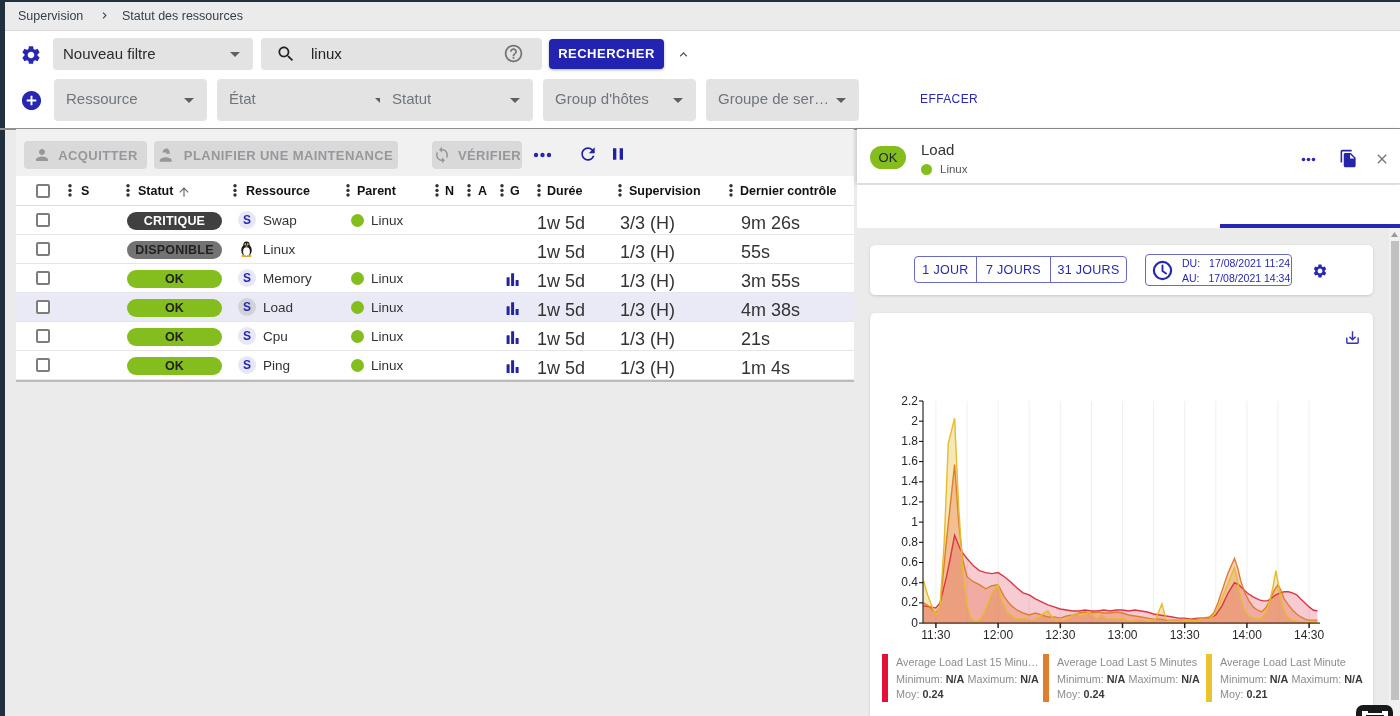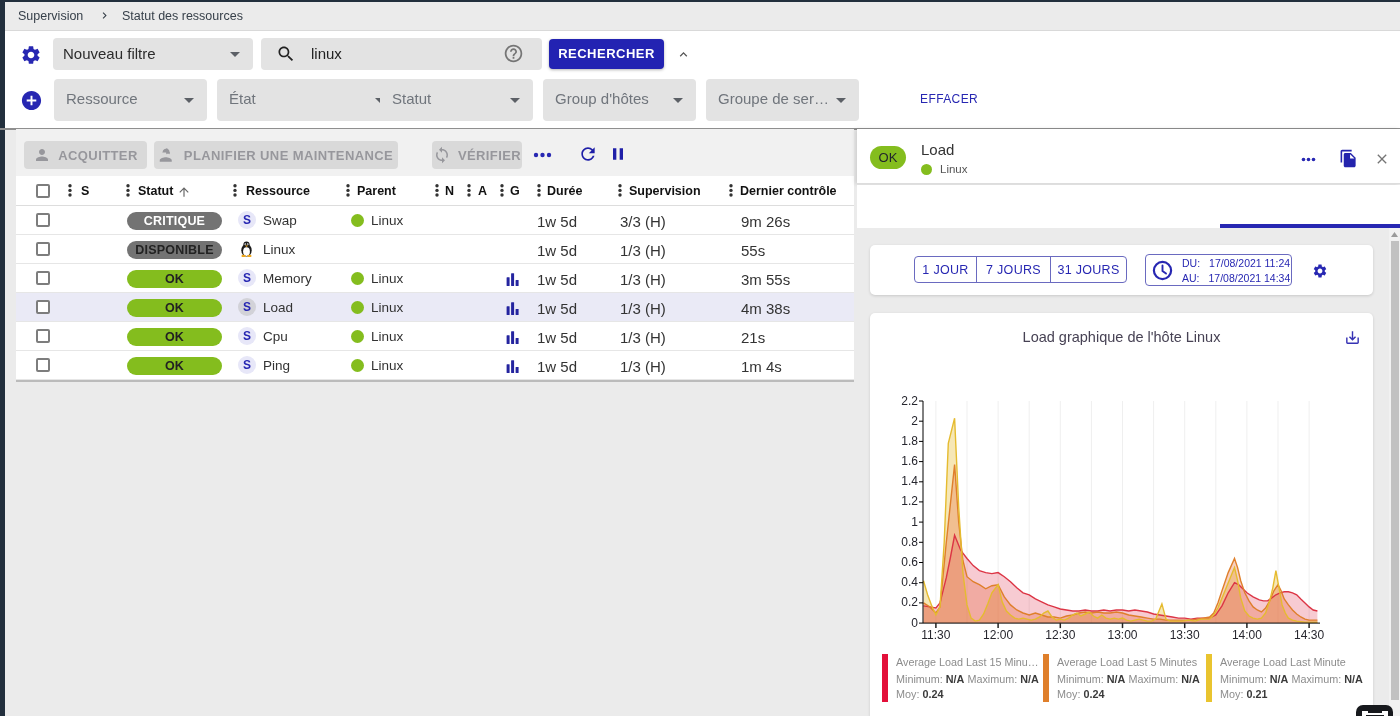--- a/index.html
+++ b/index.html
@@ -7,21 +7,21 @@
 #root { position:relative; width:1400px; height:716px; background:#ebebeb; overflow:hidden; }
 .abs { position:absolute; }
 .sel { background:#e3e3e3; border-radius:4px; color:#70757c; font-size:15px; }
 .sel .arr { position:absolute; right:13px; top:50%; margin-top:-2px; width:0; height:0; border-left:5.5px solid transparent; border-right:5.5px solid transparent; border-top:5.5px solid #5c6066; }
 .cb { position:absolute; width:14px; height:14px; border:2px solid #7d7d7d; border-radius:2px; background:#fff; }
 .pill { position:absolute; left:111px; top:5.5px; width:95px; height:18px; border-radius:9px; font-size:12.5px; font-weight:bold; text-align:center; line-height:18px; letter-spacing:0.2px; }
 .schip { position:absolute; left:222px; top:5px; width:18px; height:18px; border-radius:50%; color:#2727b2; font-size:12px; font-weight:bold; text-align:center; line-height:18px; }
 .rname { position:absolute; left:247px; top:7px; font-size:13.5px; color:#333; }
 .gdot { position:absolute; left:335px; top:8px; width:13px; height:13px; border-radius:50%; background:#84bd1e; }
 .pname { position:absolute; left:355px; top:7px; font-size:13.5px; color:#333; }
-.cell { position:absolute; top:7px; font-size:15px; color:#333; }
+.cell { position:absolute; top:7px; font-size:18px; color:#333; }
 .row { left:16px; width:838px; height:29px; background:#fff; border-bottom:1px solid #e6e6e6; }
 .hlab { position:absolute; top:7.5px; font-size:12.5px; font-weight:bold; color:#111; white-space:nowrap; }
 .ltxt { font-size:10.8px; color:#8c8c8c; white-space:nowrap; }
 .ltxt b { color:#3a3a3a;margin-top:48px; }
 .tbtn { position:absolute; top:141px; height:28px; background:#d9d9d9; border-radius:4px; color:#97979c; font-size:13px; font-weight:bold; letter-spacing:0.4px; display:flex; align-items:center; justify-content:center; }
 .tab { position:absolute; top:185px; width:181px; height:42px; font-size:14px; letter-spacing:0.55px; color:#8b8b8b; text-align:center; line-height:42px; font-weight:500;margin-top:47px;}
 </style></head>
 <body>
 <div id="root">
 
@@ -170,21 +170,21 @@
         <circle cx="3" cy="12.0" r="1.7" fill="#333"></circle>
       </svg>
       <span class="hlab" style="left:724px">Dernier contrôle</span>
       <svg class="abs" style="left:161px;top:9px" width="14" height="14" viewBox="0 0 24 24">
         <path d="M4 12l1.41 1.41L11 7.83V20h2V7.83l5.58 5.59L20 12l-8-8-8 8z" fill="#666"></path>
       </svg>
     </div>
 
 <div class="abs row" style="top:206px;">
       <span class="cb" style="left:20px;top:7px"></span>
-      <span class="pill" style="background:#737373;color:#fff">CRITIQUE</span>
+      <span class="pill" style="background:#404040;color:#fff">CRITIQUE</span>
       <span class="schip" style="background:#e7e7f8">S</span>
       <span class="rname">Swap</span>
       <span class="gdot"></span>
       <span class="pname">Linux</span>
       <span class="cell" style="left:521px">1w 5d</span>
       <span class="cell" style="left:604px">3/3 (H)</span>
       <span class="cell" style="left:725px">9m 26s</span>
     </div>
 <div class="abs row" style="top:235px;">
       <span class="cb" style="left:20px;top:7px"></span>
@@ -308,21 +308,20 @@
       <circle cx="10.5" cy="10.5" r="8.6" fill="none" stroke="#2727b2" stroke-width="2.2"></circle>
       <path d="M10.5 5.4 V11 L14 13.6" fill="none" stroke="#2727b2" stroke-width="1.9" stroke-linecap="round"></path>
     </svg>
 <div class="abs" style="left:1182px;top:256.5px;font-size:10.5px;color:#2727b2">DU:<span style="display:inline-block;width:9px"></span>17/08/2021 11:24</div>
 <div class="abs" style="left:1182px;top:271.5px;font-size:10.5px;color:#2727b2">AU:<span style="display:inline-block;width:9px"></span>17/08/2021 14:34</div>
 <svg class="abs" style="left:1312px;top:263px" width="16" height="16" viewBox="0 0 24 24">
       <path d="M19.14 12.94c.04-.3.06-.61.06-.94 0-.32-.02-.64-.07-.94l2.03-1.58c.18-.14.23-.41.12-.61l-1.92-3.32c-.12-.22-.37-.29-.59-.22l-2.39.96c-.5-.38-1.03-.7-1.62-.94l-.36-2.54c-.04-.24-.24-.41-.48-.41h-3.84c-.24 0-.43.17-.47.41l-.36 2.54c-.59.24-1.13.57-1.62.94l-2.39-.96c-.22-.08-.47 0-.59.22L2.74 8.87c-.12.21-.08.47.12.61l2.03 1.58c-.05.3-.09.63-.09.94s.02.64.07.94l-2.03 1.58c-.18.14-.23.41-.12.61l1.92 3.32c.12.22.37.29.59.22l2.39-.96c.5.38 1.03.7 1.62.94l.36 2.54c.05.24.24.41.48.41h3.84c.24 0 .44-.17.47-.41l.36-2.54c.59-.24 1.13-.56 1.62-.94l2.39.96c.22.08.47 0 .59-.22l1.92-3.32c.12-.22.07-.47-.12-.61l-2.01-1.58zM12 15.6c-1.98 0-3.6-1.62-3.6-3.6s1.62-3.6 3.6-3.6 3.6 1.62 3.6 3.6-1.62 3.6-3.6 3.6z" fill="#2727b2"></path>
     </svg>
 
 <div class="abs" style="left:870px;top:313px;width:503px;height:403px;background:#fff;border-radius:5px 5px 0 0;box-shadow:0 1px 3px rgba(0,0,0,0.15)"></div>
-<div class="abs" style="left:870px;top:329px;width:503px;text-align:center;font-size:14.5px;color:#474254">Load graphique de l'hôte Linux</div>
 <svg class="abs" style="left:1344px;top:329px" width="17" height="17" viewBox="0 0 24 24">
       <path d="M19 12v7H5v-7H3v7c0 1.1.9 2 2 2h14c1.1 0 2-.9 2-2v-7h-2zm-6 .67l2.59-2.58L17 11.5l-5 5-5-5 1.41-1.41L11 12.67V3h2v9.67z" fill="#3632b4"></path>
     </svg>
 
 <svg class="abs" style="left:870px;top:313px" width="503" height="403" viewBox="0 0 503 403">
 <line x1="65.9" y1="88" x2="65.9" y2="310.1" stroke="#efefef" stroke-width="1"></line>
       <line x1="97.0" y1="88" x2="97.0" y2="310.1" stroke="#efefef" stroke-width="1"></line>
       <line x1="128.1" y1="88" x2="128.1" y2="310.1" stroke="#efefef" stroke-width="1"></line>
       <line x1="159.2" y1="88" x2="159.2" y2="310.1" stroke="#efefef" stroke-width="1"></line>
       <line x1="190.3" y1="88" x2="190.3" y2="310.1" stroke="#efefef" stroke-width="1"></line>

